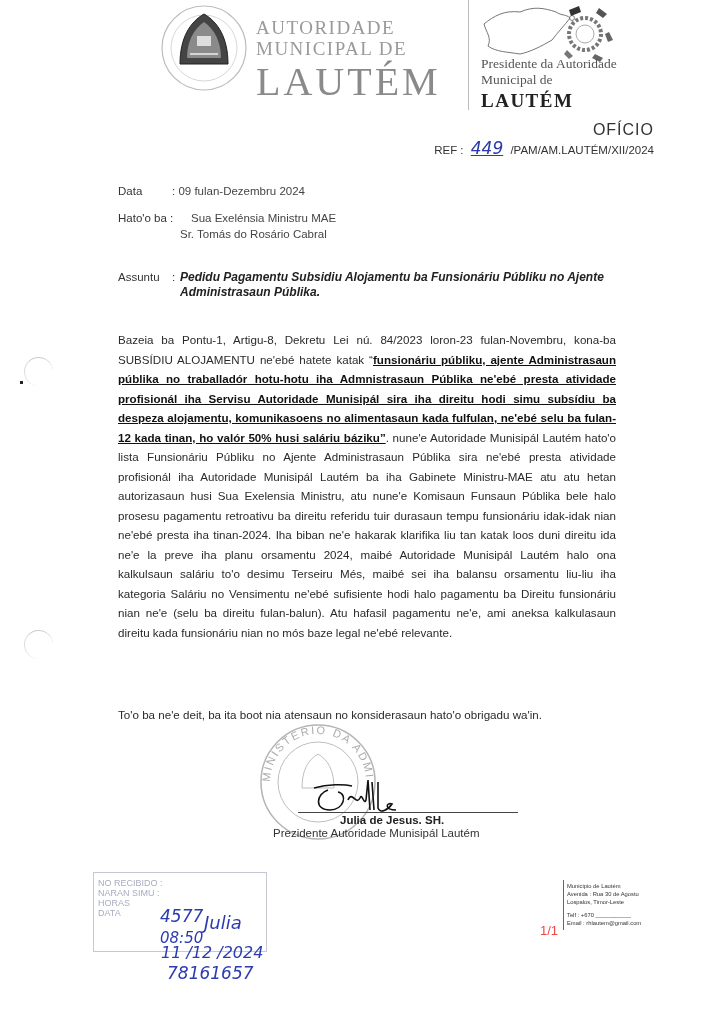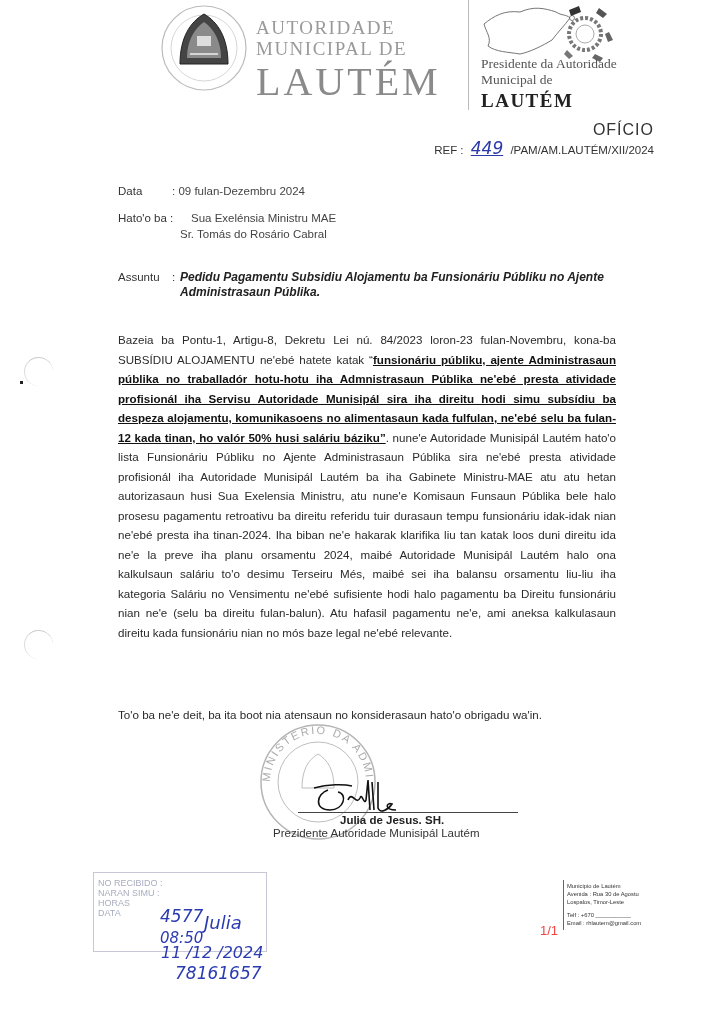--- a/index.html
+++ b/index.html
@@ -46,21 +46,21 @@
 
   
   .stamp { left: 93px; top: 872px; width: 172px; height: 78px; border: 1px solid #c8c8d4; }
   .stamp .head { font-size: 16px; color:#b0b4c4; text-align:center; padding: 4px 0 2px; border-bottom: 1px solid #d0d0da; letter-spacing: 0.5px;}
   .stamp .rows { font-size: 9px; color:#a8acbe; line-height: 10px; padding: 5px 0 0 4px; }
   .hand { font-family: "DejaVu Sans", sans-serif; color:#2b3bb0; font-style: italic; }
   .h1 { left: 160px; top: 906px; font-size: 17px; }
   .h2 { left: 160px; top: 929px; font-size: 15px; }
   .h3 { left: 204px; top: 912px; font-size: 18px; }
   .h4 { left: 161px; top: 943px; font-size: 16px; }
-  .h5 { left: 175px; top: 963px; font-size: 17px; }
+  .h5 { left: 167px; top: 963px; font-size: 17px; }
 
   
   .pagenum { left: 540px; top: 899px; font-size: 13px; color:#ef4444;margin-top:24px; }
   .fline { left: 563px; top: 880px; width: 1px; height: 50px; background:#666; }
   .faddr { left: 567px; top: 882px; font-size: 5.8px; line-height: 8px; color:#333; }
 
   .punch { width: 28px; height: 28px; border-top: 1px solid #ccc; border-left: 1px solid #ddd; border-radius: 50%; }
 </style>
 </head>
 <body>

